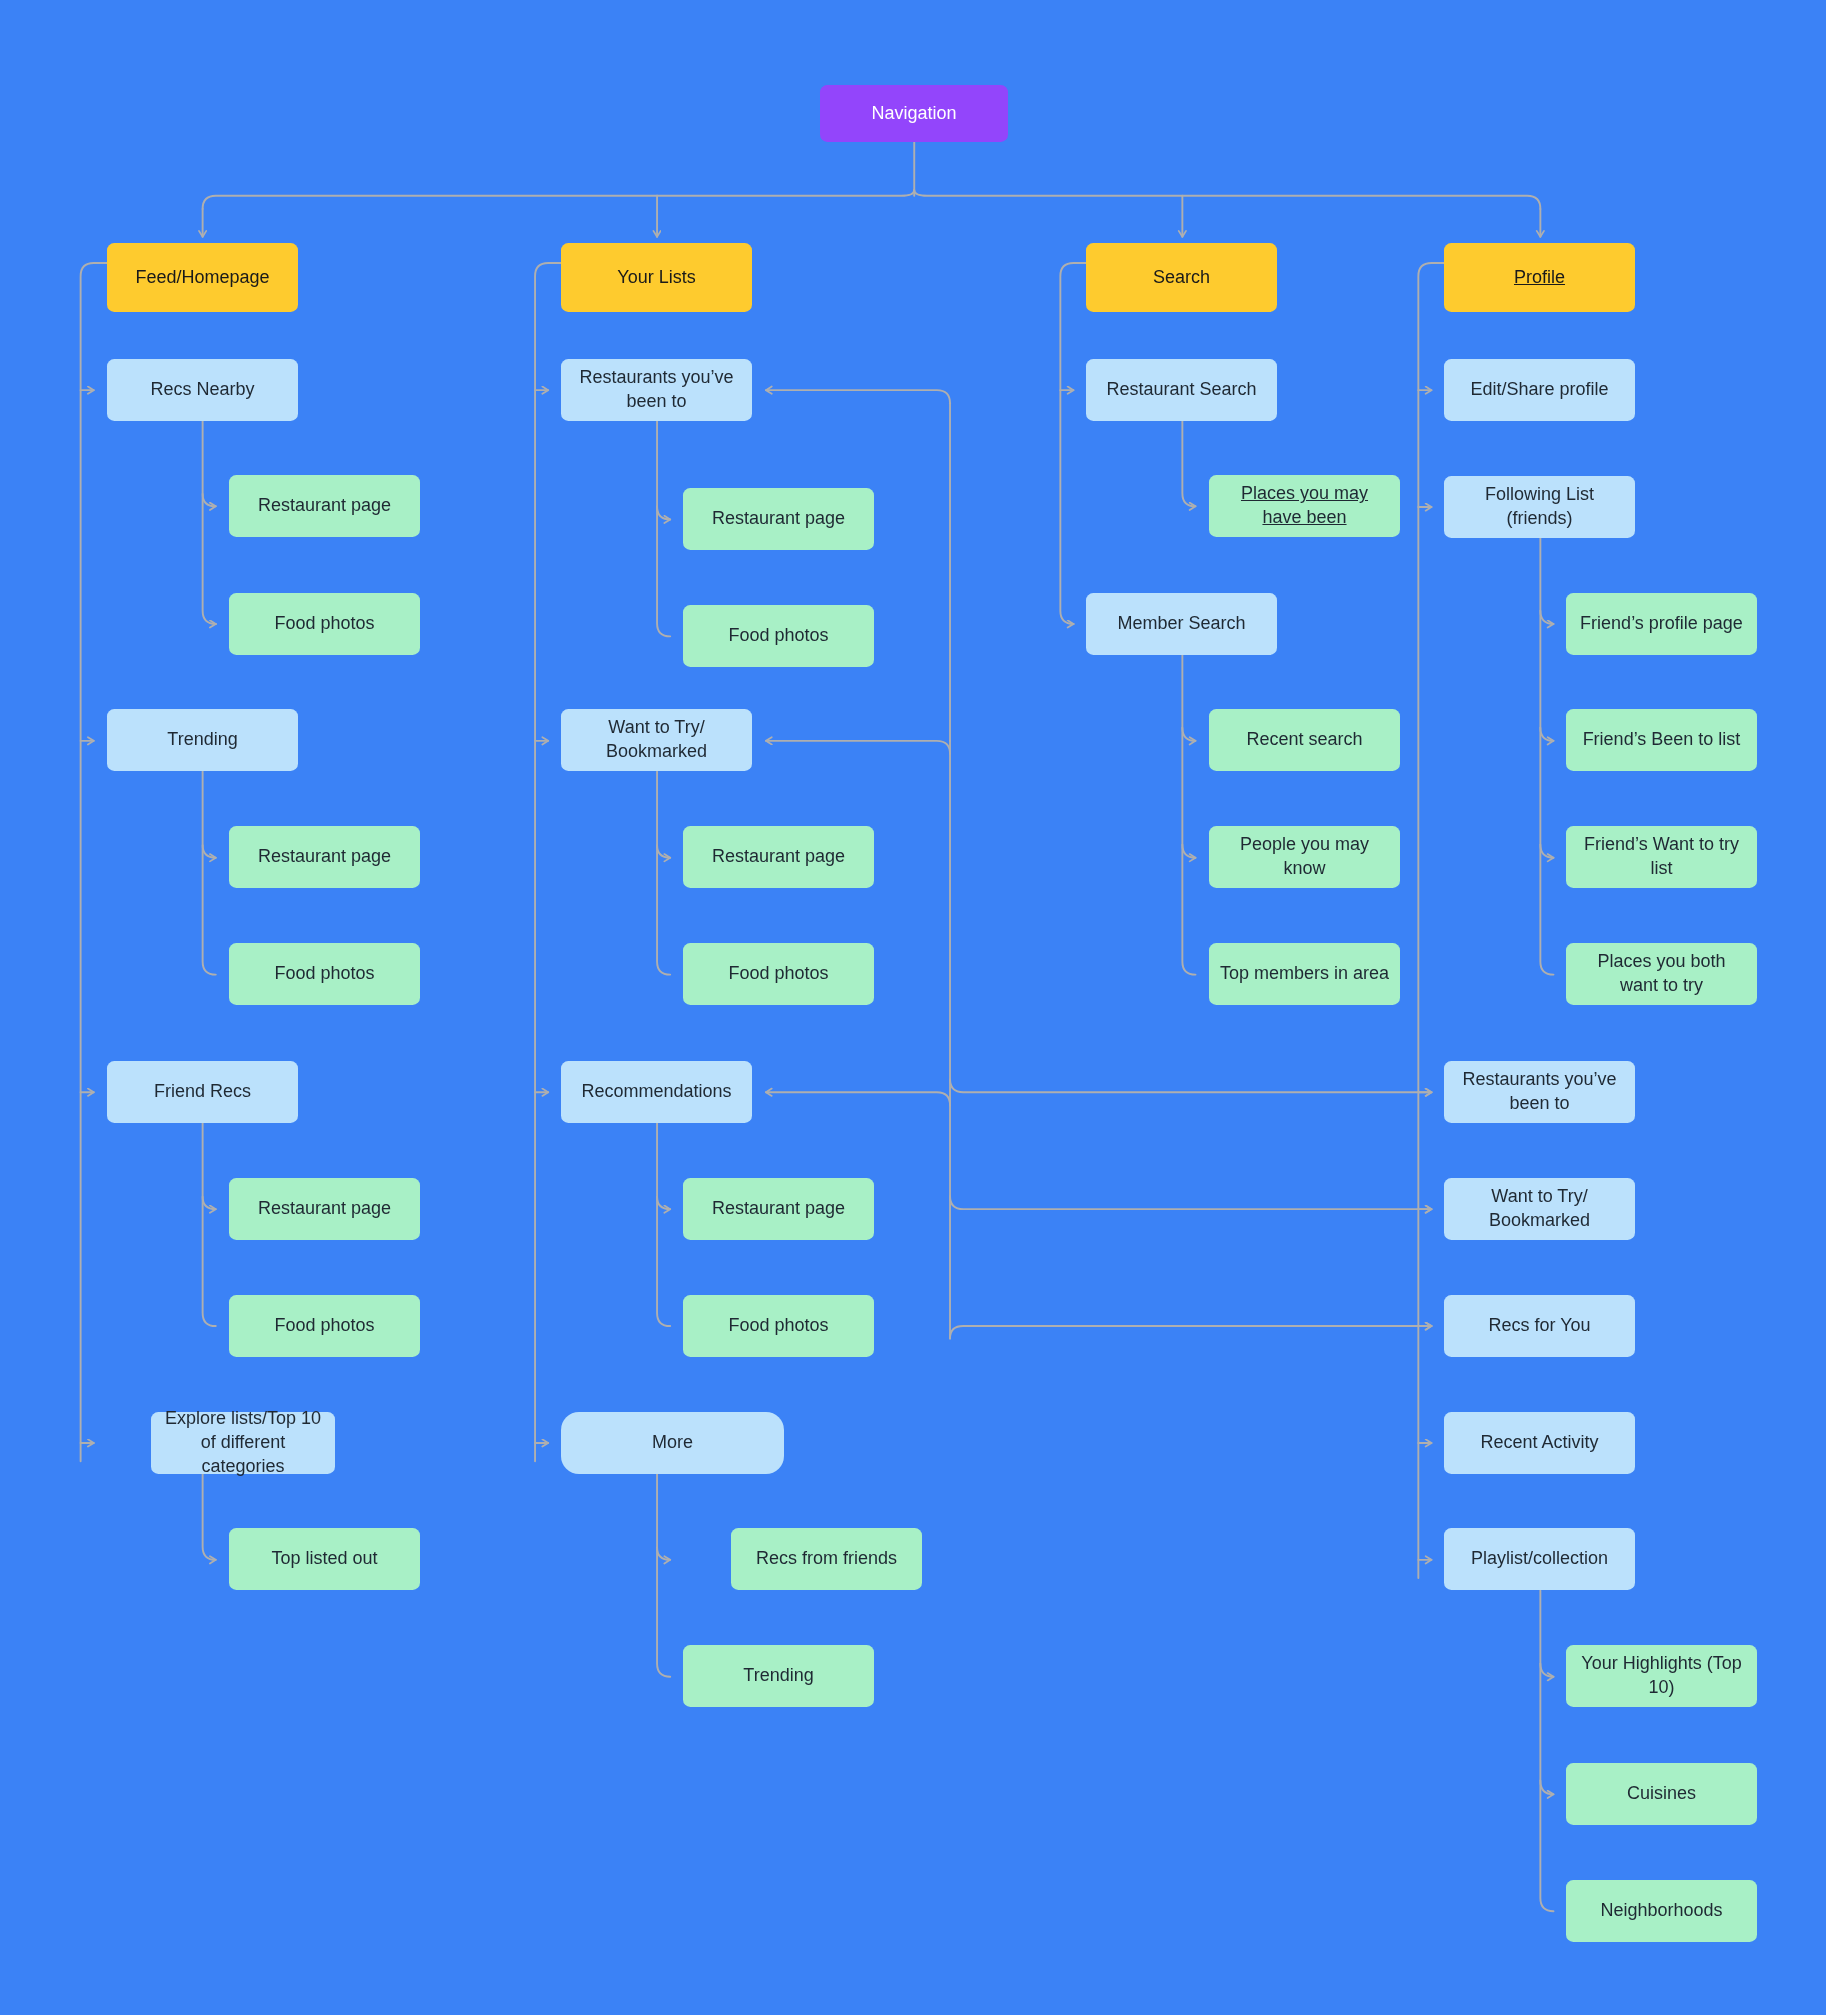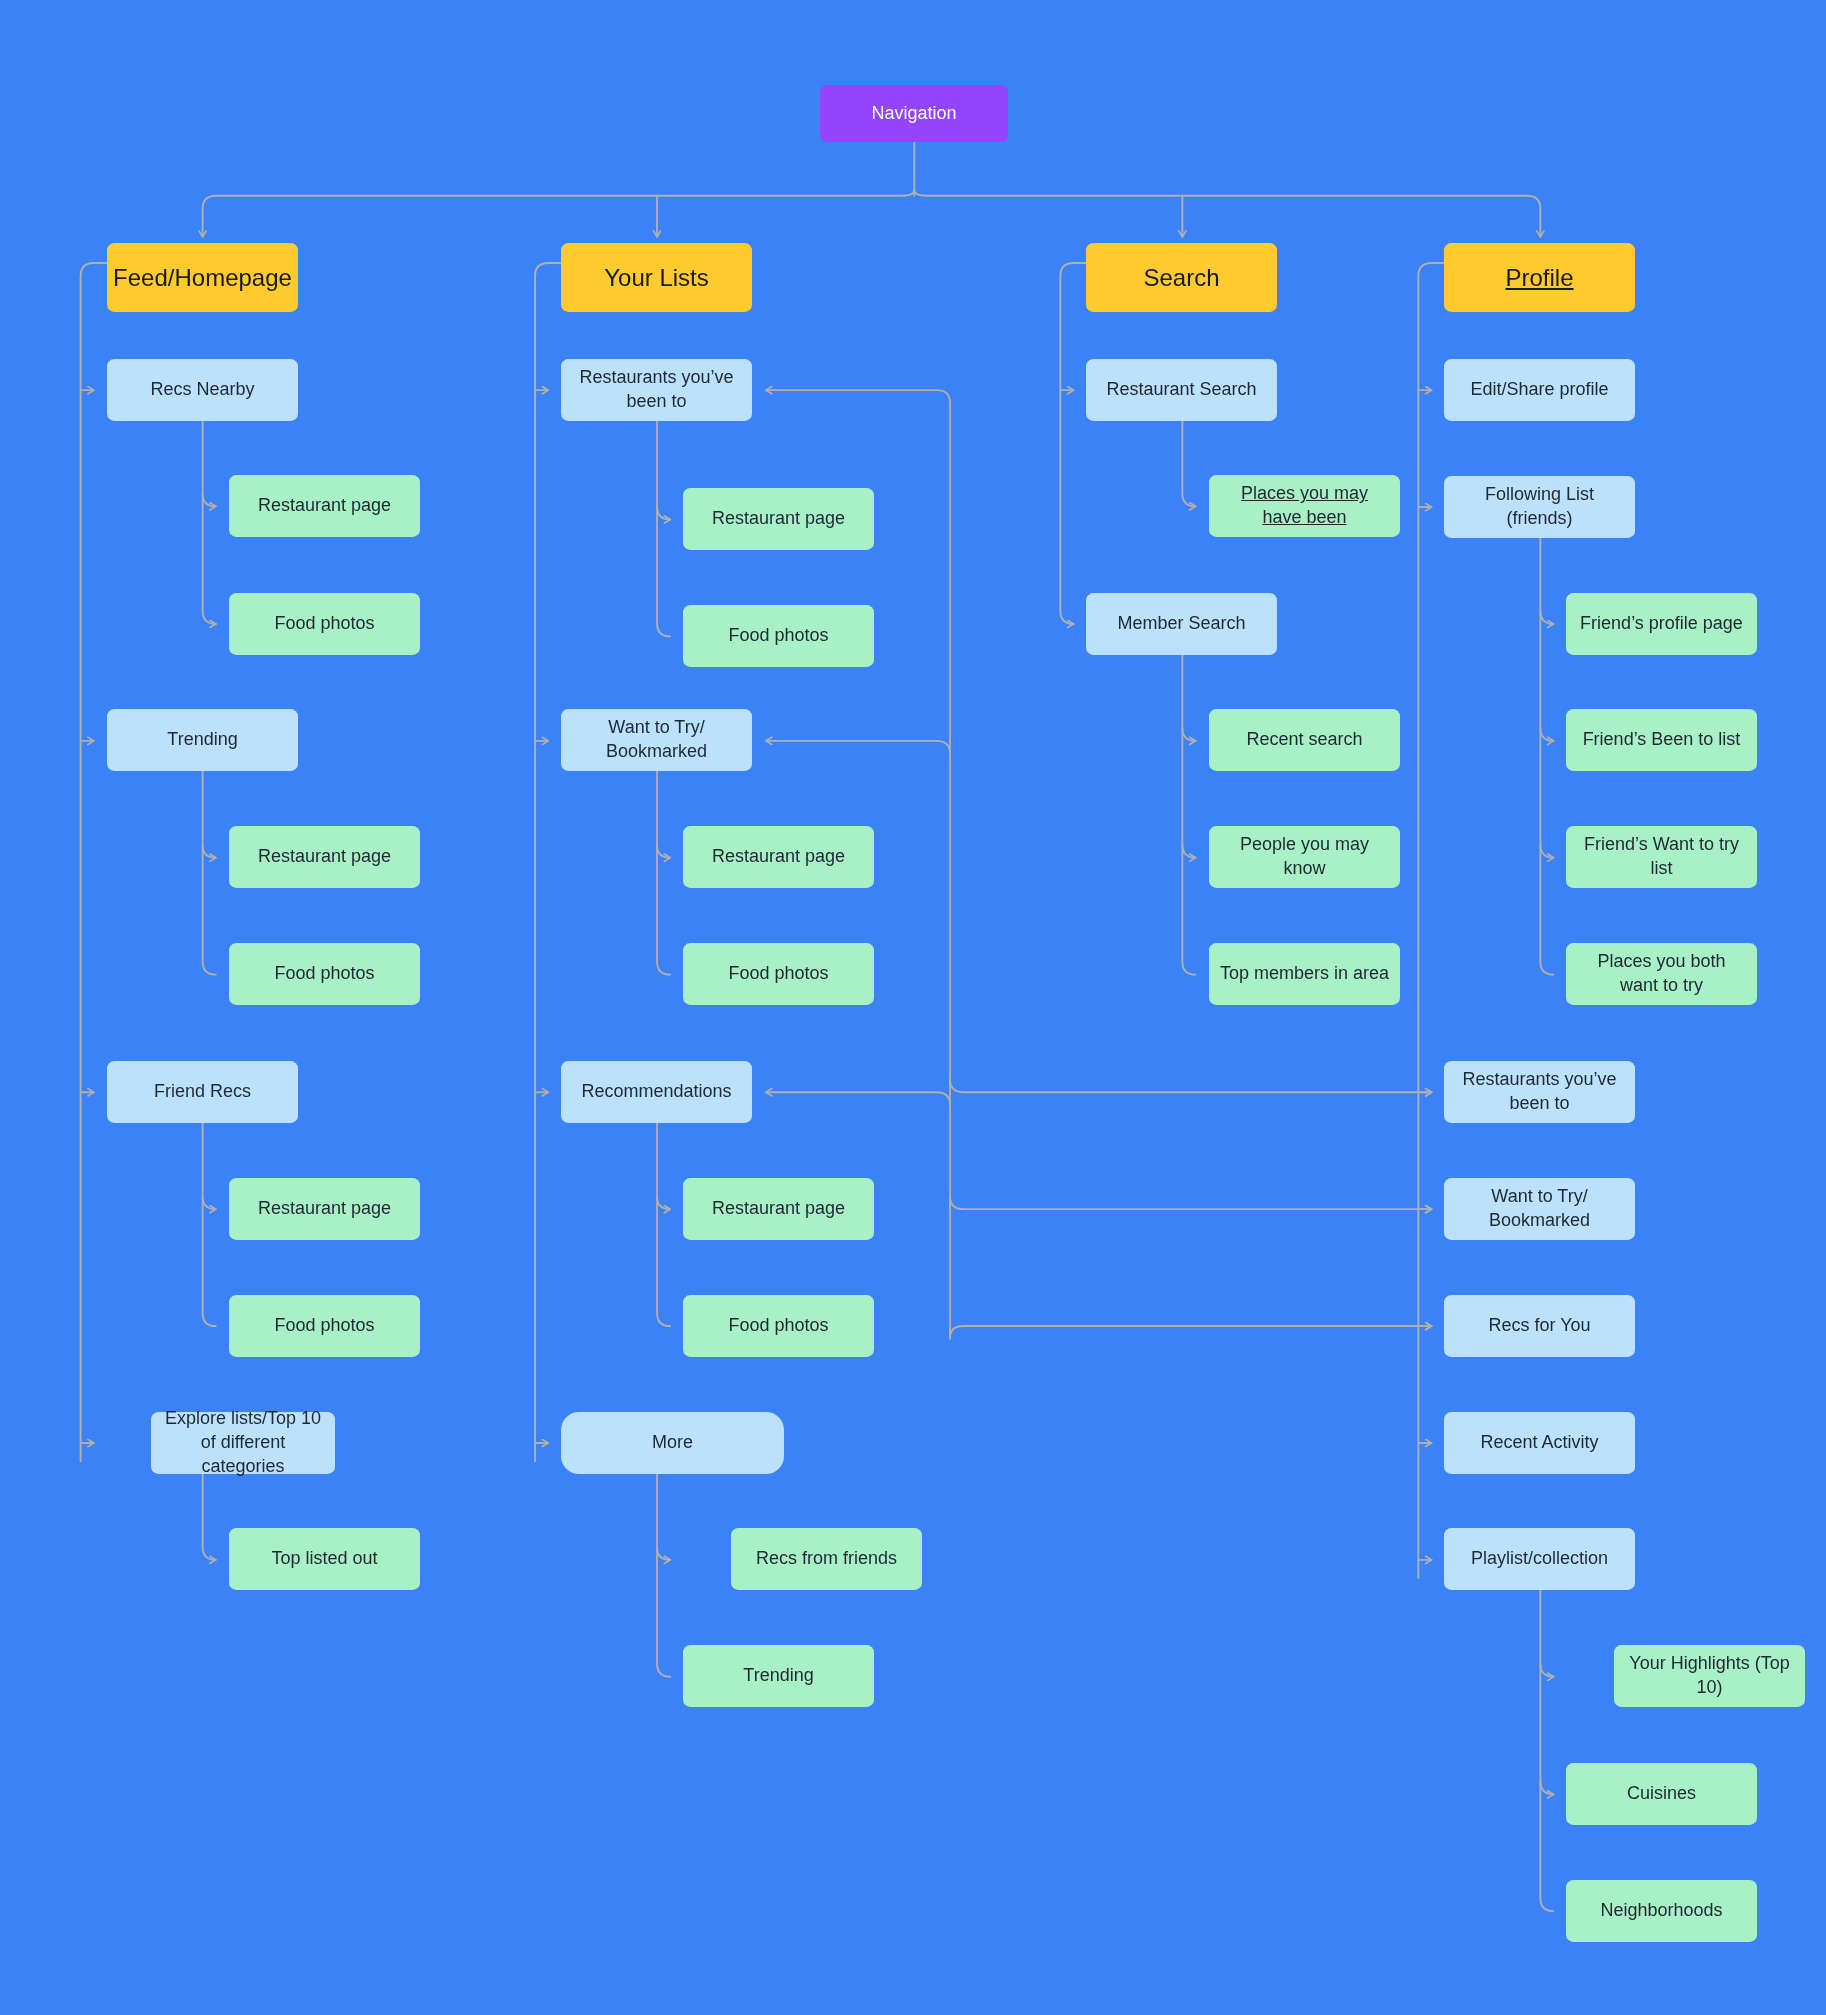--- a/index.html
+++ b/index.html
@@ -5,21 +5,21 @@
 <style>
   html,body{margin:0;padding:0;background:#ffffff;}
   body{font-family:"Liberation Sans","DejaVu Sans",sans-serif;}
   #stage{position:relative;width:1827px;height:2015px;background:#3b82f6;overflow:hidden;}
   #wires{position:absolute;left:0;top:0;width:1827px;height:2015px;pointer-events:none;}
   .node{position:absolute;box-sizing:border-box;border-radius:7.3px;display:flex;
         align-items:center;justify-content:center;text-align:center;
         padding:4.4px 10.2px;line-height:1.32;}
   .node span{display:block;}
   .lv0{background:#9345FB;color:#ffffff;font-size:18px;}
-  .lv1{background:#FECB2E;color:#1a1a1a;font-size:24px;}
+  .lv1{background:#FECB2E;color:#1a1a1a;font-size:18px;}
   .lv2{background:#BBE1FC;color:#1f2933;font-size:18px;}
   .lv3{background:#A8F0C6;color:#1f2933;font-size:18px;}
 </style>
 </head>
 <body>
 
 <div id="stage">
 
   <svg id="wires" viewBox="0 0 2500 2758" width="1827" height="2015">
     <defs>
@@ -249,21 +249,21 @@
       </div>
       <div class="node lv2" style="left: 1444px; top: 1295px; width: 191px; height: 62px;">
         <span>Recs for You</span>
       </div>
       <div class="node lv2" style="left: 1444px; top: 1412px; width: 191px; height: 62px;">
         <span>Recent Activity</span>
       </div>
       <div class="node lv2" style="left: 1444px; top: 1528px; width: 191px; height: 62px;">
         <span>Playlist/collection</span>
       </div>
-      <div class="node lv3" style="left: 1566px; top: 1645px; width: 191px; height: 62px; margin-left: 48px;">
+      <div class="node lv3" style="left: 1566px; top: 1645px; width: 191px; height: 62px;">
         <span>Your Highlights (Top 10)</span>
       </div>
       <div class="node lv3" style="left: 1566px; top: 1763px; width: 191px; height: 62px;">
         <span>Cuisines</span>
       </div>
       <div class="node lv3" style="left: 1566px; top: 1880px; width: 191px; height: 62px;">
         <span>Neighborhoods</span>
       </div>
     </div>
 </div>

